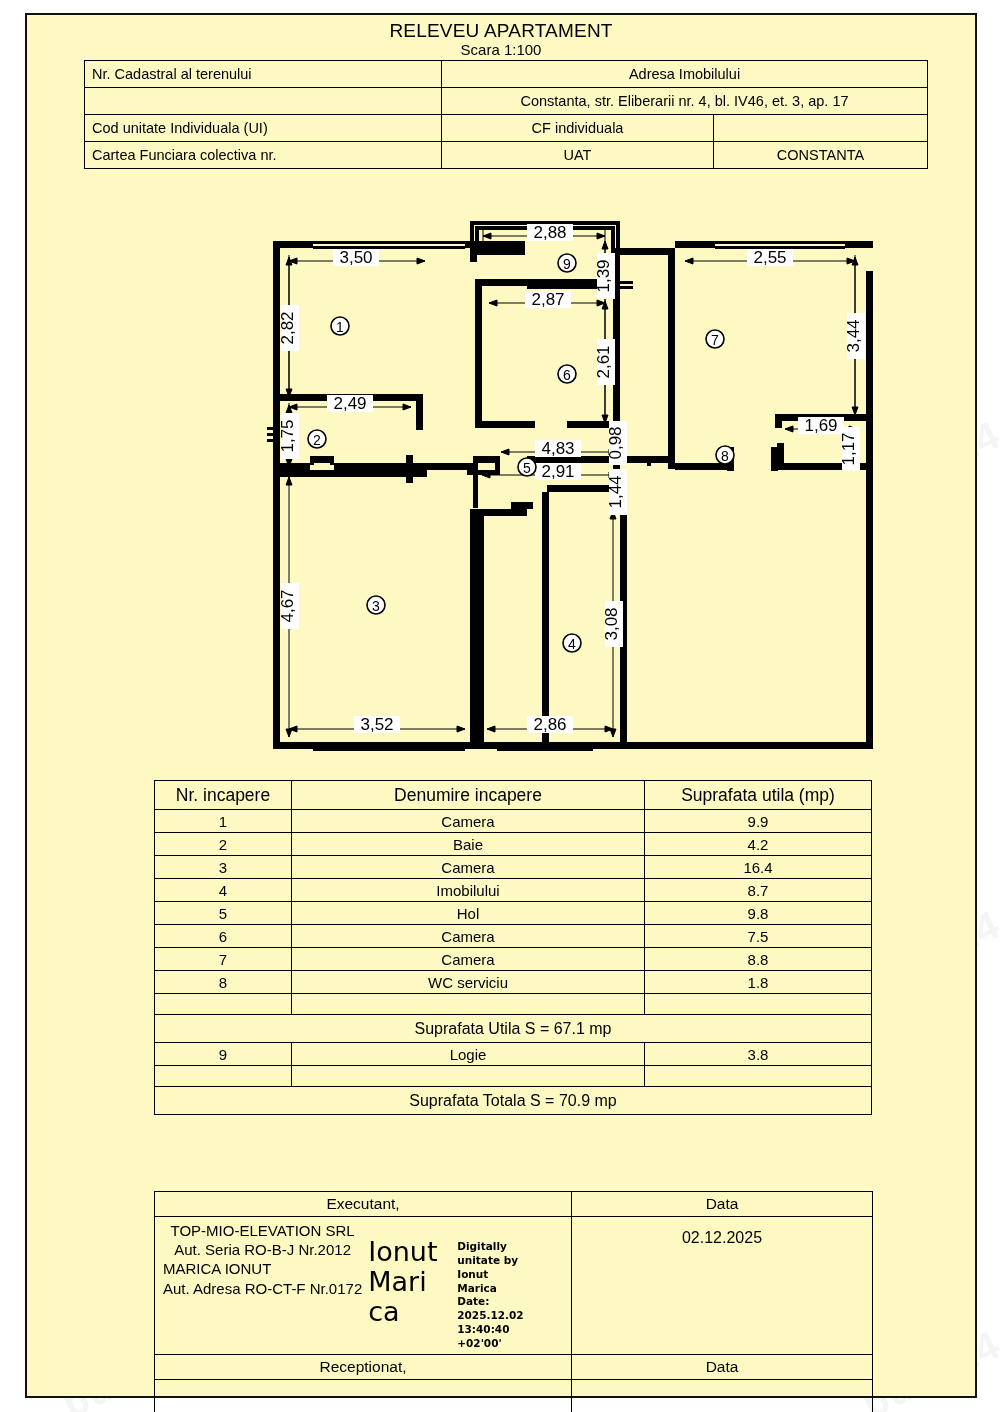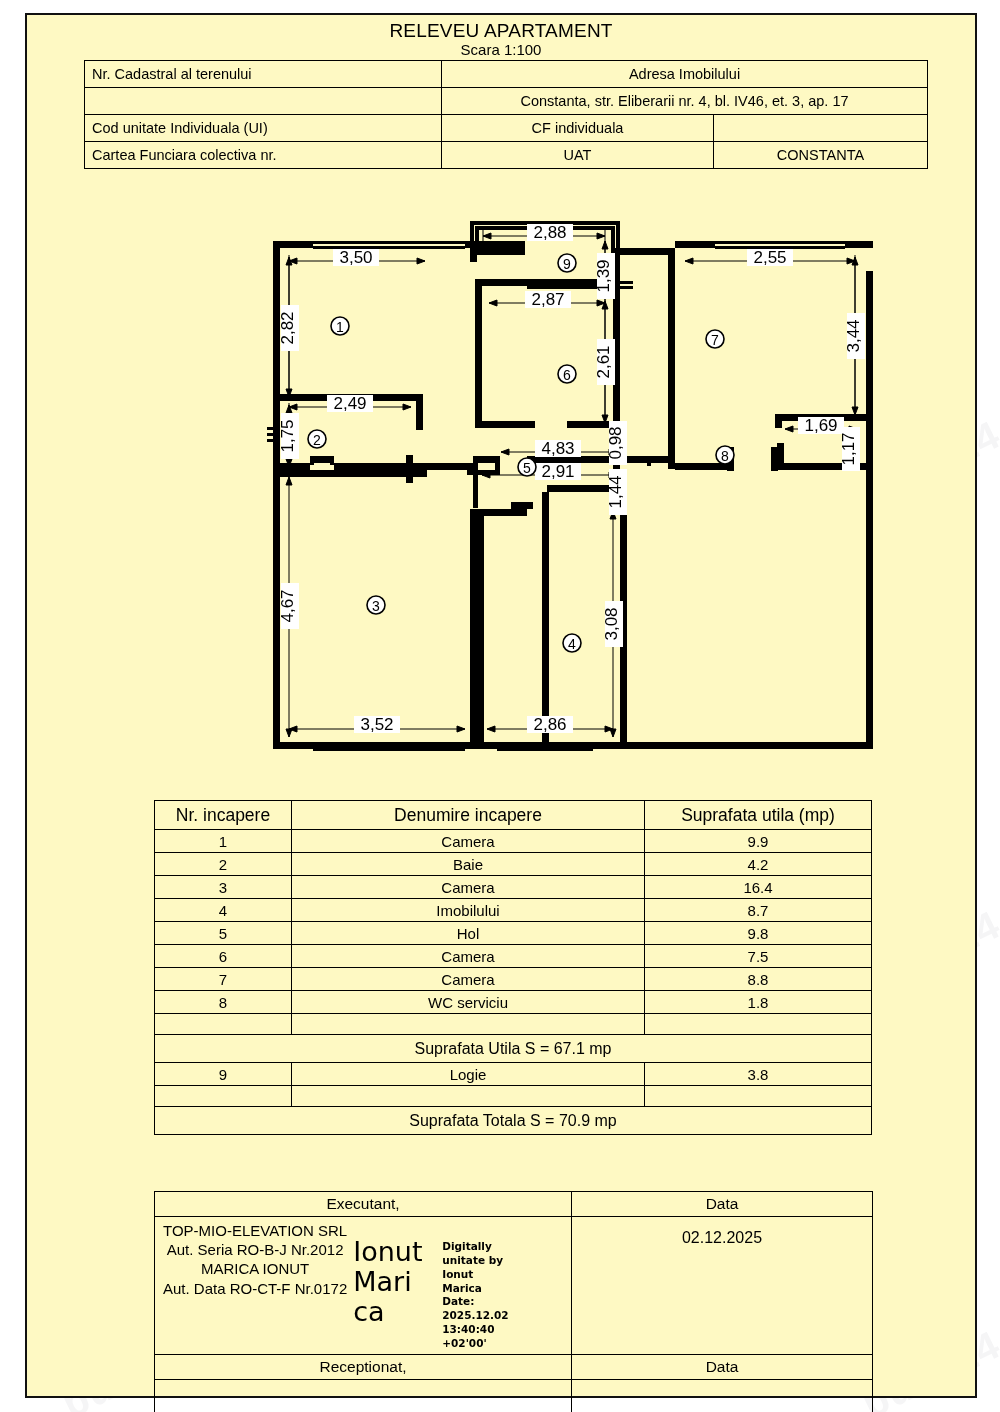--- a/index.html
+++ b/index.html
@@ -83,21 +83,21 @@
     top: 196px;
     width: 952px;
     height: 568px;
   }
   #plan svg { display: block; }
 
   
   #sched {
     position: absolute;
     left: 127px;
-    top: 785px;
+    top: 765px;
     width: 718px;
     border-collapse: collapse;
     table-layout: fixed;
     font-size: 15px;
   }
   #sched td, #sched th {
     border: 1.5px solid #000;
     padding: 0;
     height: 22px;
     vertical-align: middle;
@@ -144,21 +144,21 @@
     align-items: flex-start;
     padding: 4px 0 0 8px;
     height: 137px;
     box-sizing: border-box;
   }
   .exec-lines {
     font-size: 15px;
     line-height: 1.28;
     white-space: nowrap;
   }
-  .exec-lines .r { text-align: center; display: block; }
+  .exec-lines .r { text-align: left; display: block; }
   .exec-lines .l { text-align: center;  display: block; }
   .sigbox {
     display: flex;
     margin-left: 6px;
     margin-top: 16px;
   }
   .sig-name {
     font-size: 27px;
     line-height: 1.12;
     font-family: "DejaVu Sans", sans-serif;
@@ -612,21 +612,21 @@
         <td class="lbl">Executant,</td>
         <td class="lbl">Data</td>
       </tr>
       <tr>
         <td class="exec-cell">
           <div class="exec-inner">
             <div class="exec-lines">
               <span class="l">TOP-MIO-ELEVATION SRL</span>
               <span class="l">Aut. Seria RO-B-J Nr.2012</span>
               <span class="r">MARICA IONUT</span>
-              <span class="l">Aut. Data RO-CT-F Nr.0172</span>
+              <span class="l">Aut. Adresa RO-CT-F Nr.0172</span>
             </div>
             <div class="sigbox">
               <div class="sig-name">
                 <div>Ionut</div>
                 <div>Mari</div>
                 <div>ca</div>
               </div>
               <div class="sig-meta">
                 <div>Digitally</div>
                 <div>unitate by</div>

